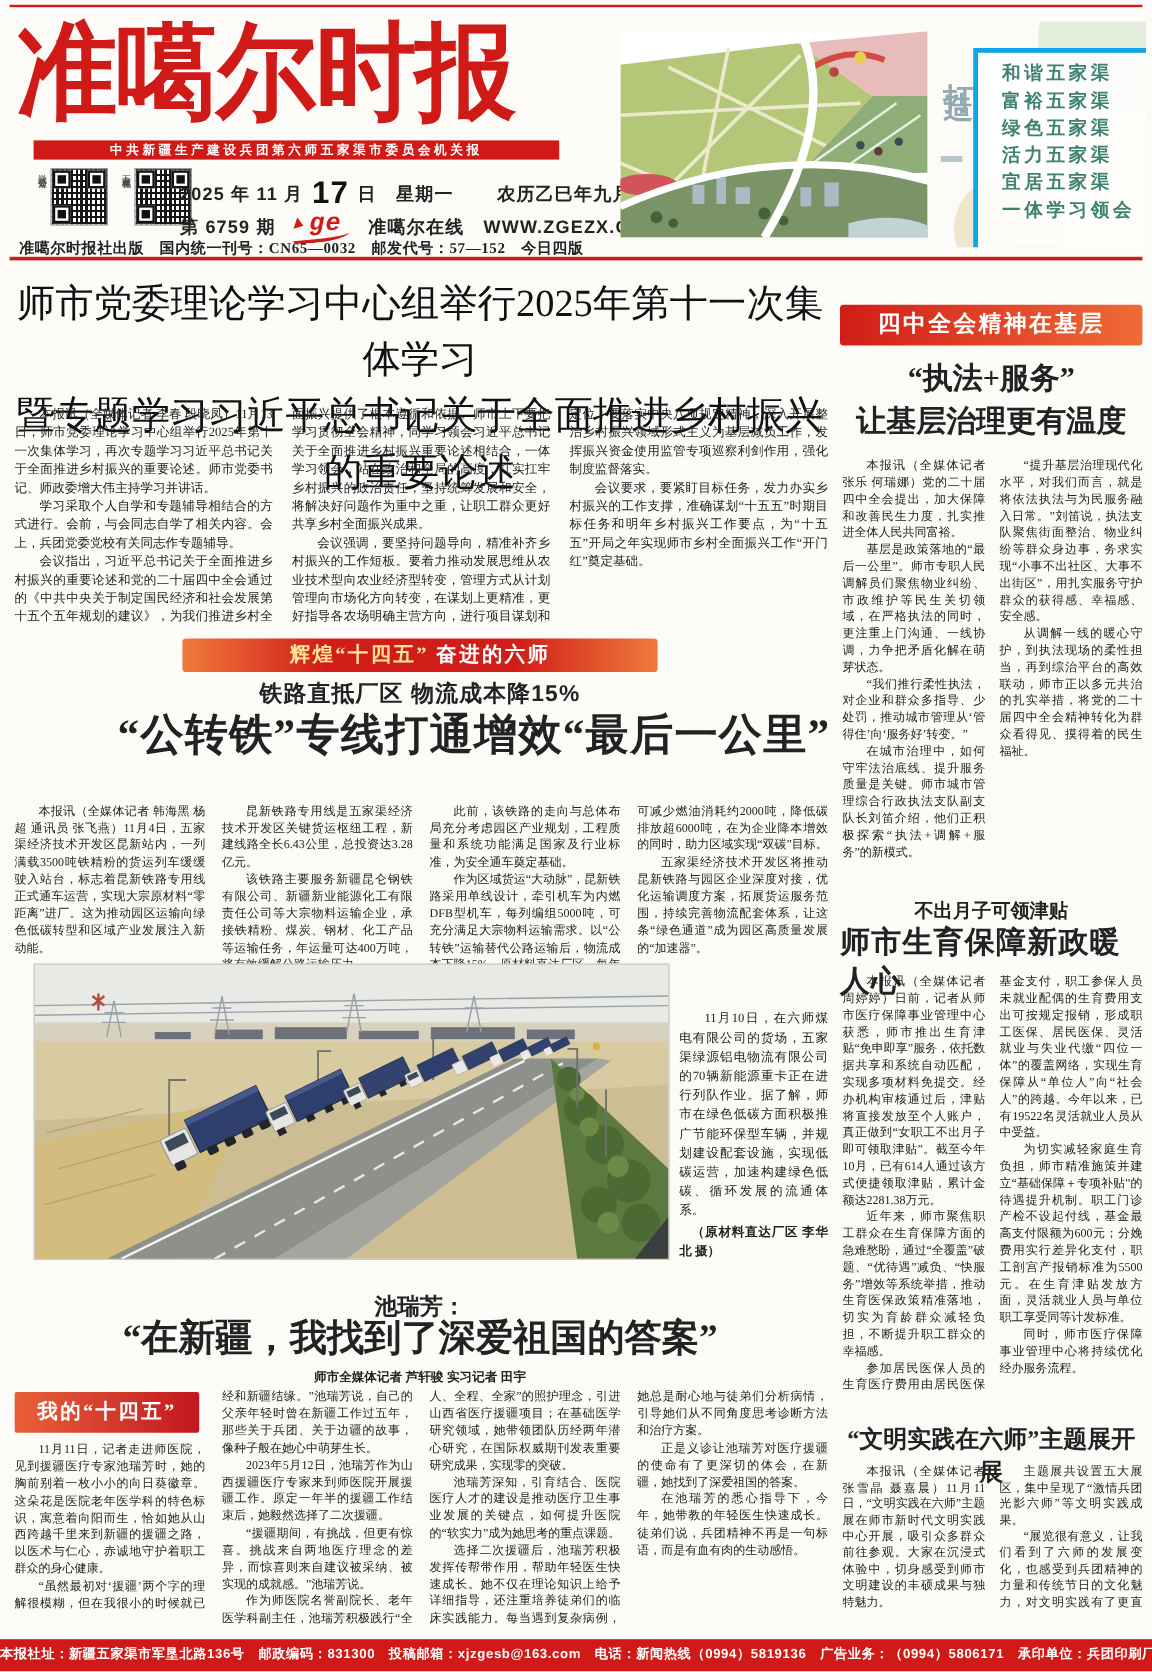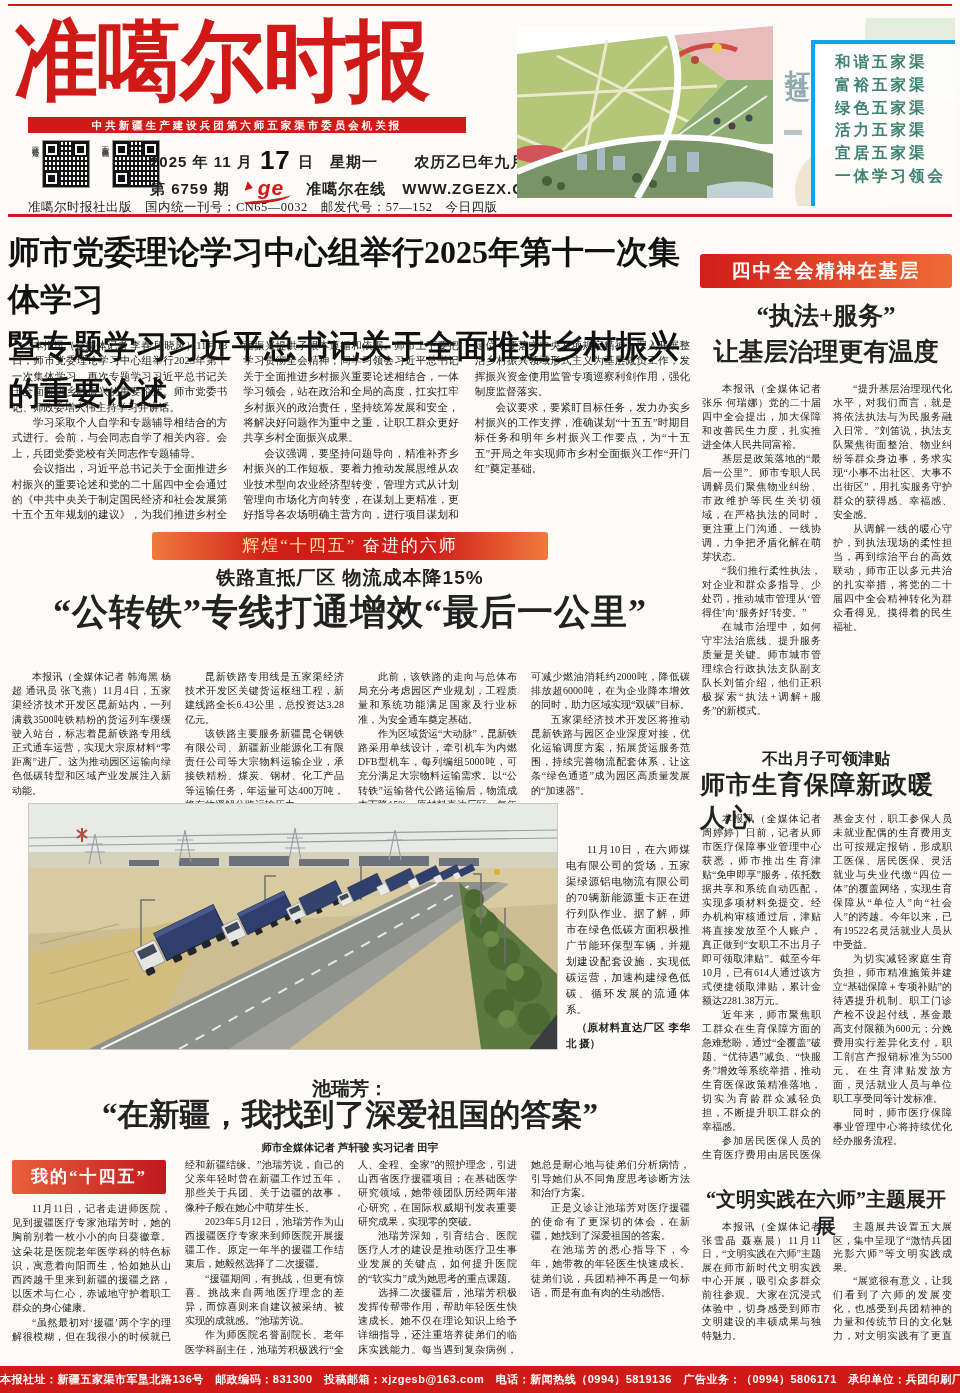--- a/index.html
+++ b/index.html
@@ -26,54 +26,54 @@
   .fid{position:absolute;width:11px;height:11px;border:2px solid #111;background:#fff;}
   .fid::after{content:"";position:absolute;inset:2px;background:#111;}
   .fid.tl{left:1px;top:1px}.fid.tr{right:1px;top:1px}.fid.bl{left:1px;bottom:1px}
   .dateline{left:150px;top:145px;width:550px;font-weight:bold;font-size:15px;
             font-family:"Liberation Sans",sans-serif;letter-spacing:1px;white-space:nowrap;}
   .dateline .big-day{font-size:26px;color:#111;vertical-align:-2px;padding:0 2px;}
   .issue-line{left:150px;top:176px;width:560px;font-weight:bold;font-size:15px;
               font-family:"Liberation Sans",sans-serif;letter-spacing:1px;white-space:nowrap;
               display:flex;align-items:center;gap:14px;}
   .zge-logo{position:relative;color:#cf1a17;font-style:italic;font-weight:900;font-size:21px;
-            font-family:Liberation Sans, sans-serif;padding:0 8px 3px 14px;text-align:center;}
+            font-family:Liberation Mono, monospace;padding:0 8px 3px 14px;text-align:center;}
   .zge-logo::before{content:"";position:absolute;left:2px;top:6px;border-left:7px solid #cf1a17;
             border-top:5px solid transparent;border-bottom:5px solid transparent;transform:rotate(18deg);}
   .zge-logo::after{content:"";position:absolute;left:0;right:2px;bottom:0;height:6px;
             border-bottom:3px solid #cf1a17;border-radius:0 0 70% 30%;transform:rotate(-5deg);}
-  .pub-line{left:28px;top:199px;width:680px;font-weight:normal;font-size:12.5px;letter-spacing:.5px;
+  .pub-line{left:16px;top:199px;width:680px;font-weight:bold;font-size:12.5px;letter-spacing:.5px;
             font-family:"Liberation Serif",serif;white-space:nowrap;}
   
   .promo{left:505px;top:18px;width:450px;height:188px;overflow:hidden;}
   .promo .deco1{position:absolute;right:-40px;top:-50px;width:130px;height:130px;border-radius:50%;background:#e3eedd;}
   .promo .deco2{position:absolute;right:-55px;bottom:-60px;width:170px;height:170px;border-radius:50%;background:#f5eed6;}
   .promo .deco3{position:absolute;right:70px;bottom:-30px;width:90px;height:90px;border-radius:50%;background:#f0e6cf;}
   .collage{position:absolute;left:12px;top:8px;width:256px;height:172px;}
   .dazao{position:absolute;left:276px;top:32px;writing-mode:vertical-rl;font-size:25px;font-weight:bold;
          color:#93a9b1;letter-spacing:6px;font-family:"Liberation Serif",serif;}
   .dazao-dash{position:absolute;left:279px;top:112px;width:18px;height:5px;background:#b8c6cb;}
   .slogan-box{position:absolute;left:306px;top:22px;width:126px;height:150px;border:4px solid #0ea5e9;
               background:rgba(255,255,255,.88);padding:7px 20px;}
   .slogan-box div{font-size:15.5px;font-weight:bold;color:#3e8273;letter-spacing:3px;line-height:22.8px;
               font-family:"Liberation Serif",serif;}
   .rule-red{left:8px;top:214px;width:944px;height:3px;background:#c22018;}
   
-  .lead-hl{left:8px;top:229px;width:684px;font-weight:bold;font-size:32px;
+  .lead-hl{left:8px;top:229px;width:684px;text-align:center;font-weight:normal;font-size:32px;
            line-height:47px;letter-spacing:0;color:#111;}
   .lead-body{left:12px;top:338px;width:678px;height:188px;column-count:3;column-gap:16px;column-fill:auto;
              font-size:10.5px;line-height:15.4px;overflow:hidden;}
   
   .glory-banner{left:152px;top:532px;width:396px;height:28px;border-radius:3px;text-align:center;
-                line-height:28px;font-size:17px;font-weight:normal;letter-spacing:2px;
+                line-height:28px;font-size:17px;font-weight:bold;letter-spacing:2px;
                 background:linear-gradient(90deg,#ef7a3c,#d11d18 30%,#d11d18 70%,#ef7a3c);}
   .glory-banner .em{color:#ffe49a;} .glory-banner .rest{color:#fff;}
   .rail-kicker{left:8px;top:565px;width:684px;text-align:center;font-weight:bold;font-size:19px;
                font-family:"Liberation Sans",sans-serif;letter-spacing:1px;}
-  .rail-hl{left:8px;top:588px;width:684px;text-align:center;font-weight:bold;font-size:36px;letter-spacing:1px;}
+  .rail-hl{left:8px;top:588px;width:684px;text-align:right;font-weight:bold;font-size:36px;letter-spacing:1px;}
   .rail-body{left:12px;top:646px;width:678px;height:150px;column-count:4;column-gap:14px;column-fill:auto;
              font-size:10px;line-height:14.2px;overflow:hidden;margin-top:24px;}
   
   .photo{left:28px;top:803px;width:528px;height:245px;border:1px solid #cfcac0;background:#dfe2dc;}
   .photo svg{display:block;}
   .photo-caption{left:566px;top:842px;width:124px;height:212px;font-size:10.5px;line-height:16px;overflow:hidden;}
   .photo-credit{font-weight:bold;text-indent:1em;margin-top:2px;}
   
   .chi-pre{left:8px;top:1076px;width:684px;text-align:center;font-weight:bold;font-size:19px;}
   .chi-hl{left:8px;top:1094px;width:684px;text-align:center;font-weight:bold;font-size:31px;letter-spacing:0;}

